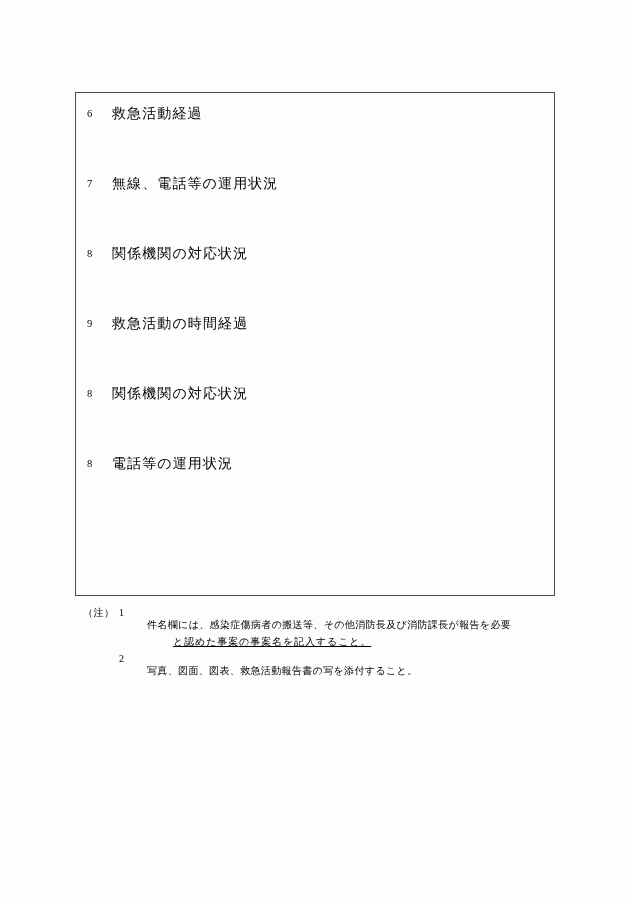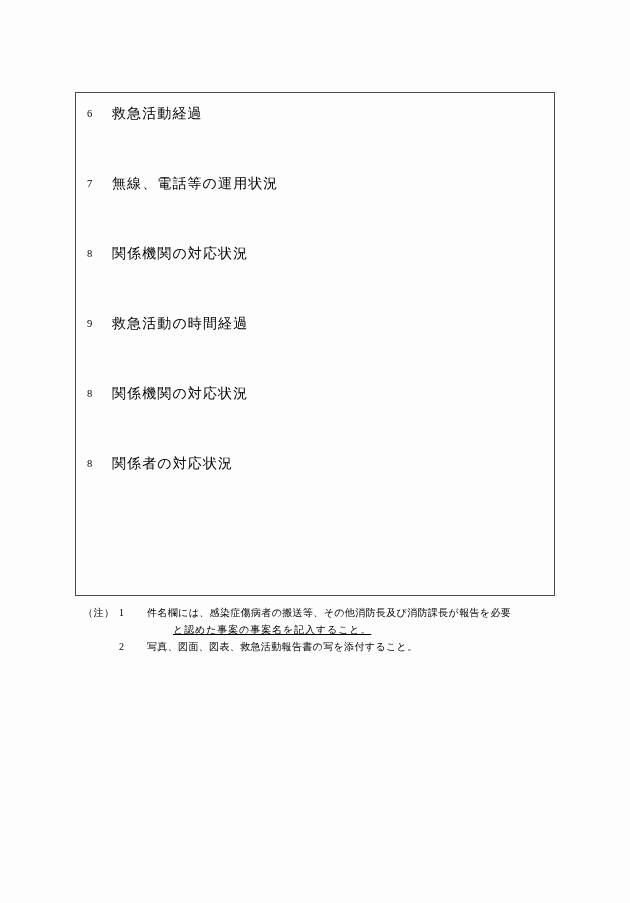--- a/index.html
+++ b/index.html
@@ -71,20 +71,21 @@
   }
   .note-idx {
     width: 28px;
     flex: 0 0 28px;
     box-sizing: border-box;
     text-align: left;
   }
   .note-text {
     flex: 1 1 auto;
     letter-spacing: 0.35px;
+    margin-top: 12px;
   }
   .note-cont {
     padding-left: 98px;
     letter-spacing: 0.9px;
     text-decoration: underline;
   }
 </style>
 </head>
 <body>
 
@@ -113,21 +114,21 @@
     </div>
 
     <div class="form-row">
       <div class="row-num">8</div>
       <div class="row-label">関係機関の対応状況</div>
     </div>
 
 
     <div class="form-row">
       <div class="row-num">8</div>
-      <div class="row-label">関係者の対応状況</div>
+      <div class="row-label">電話等の運用状況</div>
     </div>
 
   </div>
 
   <div class="notes">
 
     <div class="note-line">
       <div class="note-tag">（注）</div>
       <div class="note-idx">1</div>
       <div class="note-text">件名欄には、感染症傷病者の搬送等、その他消防長及び消防課長が報告を必要</div>

